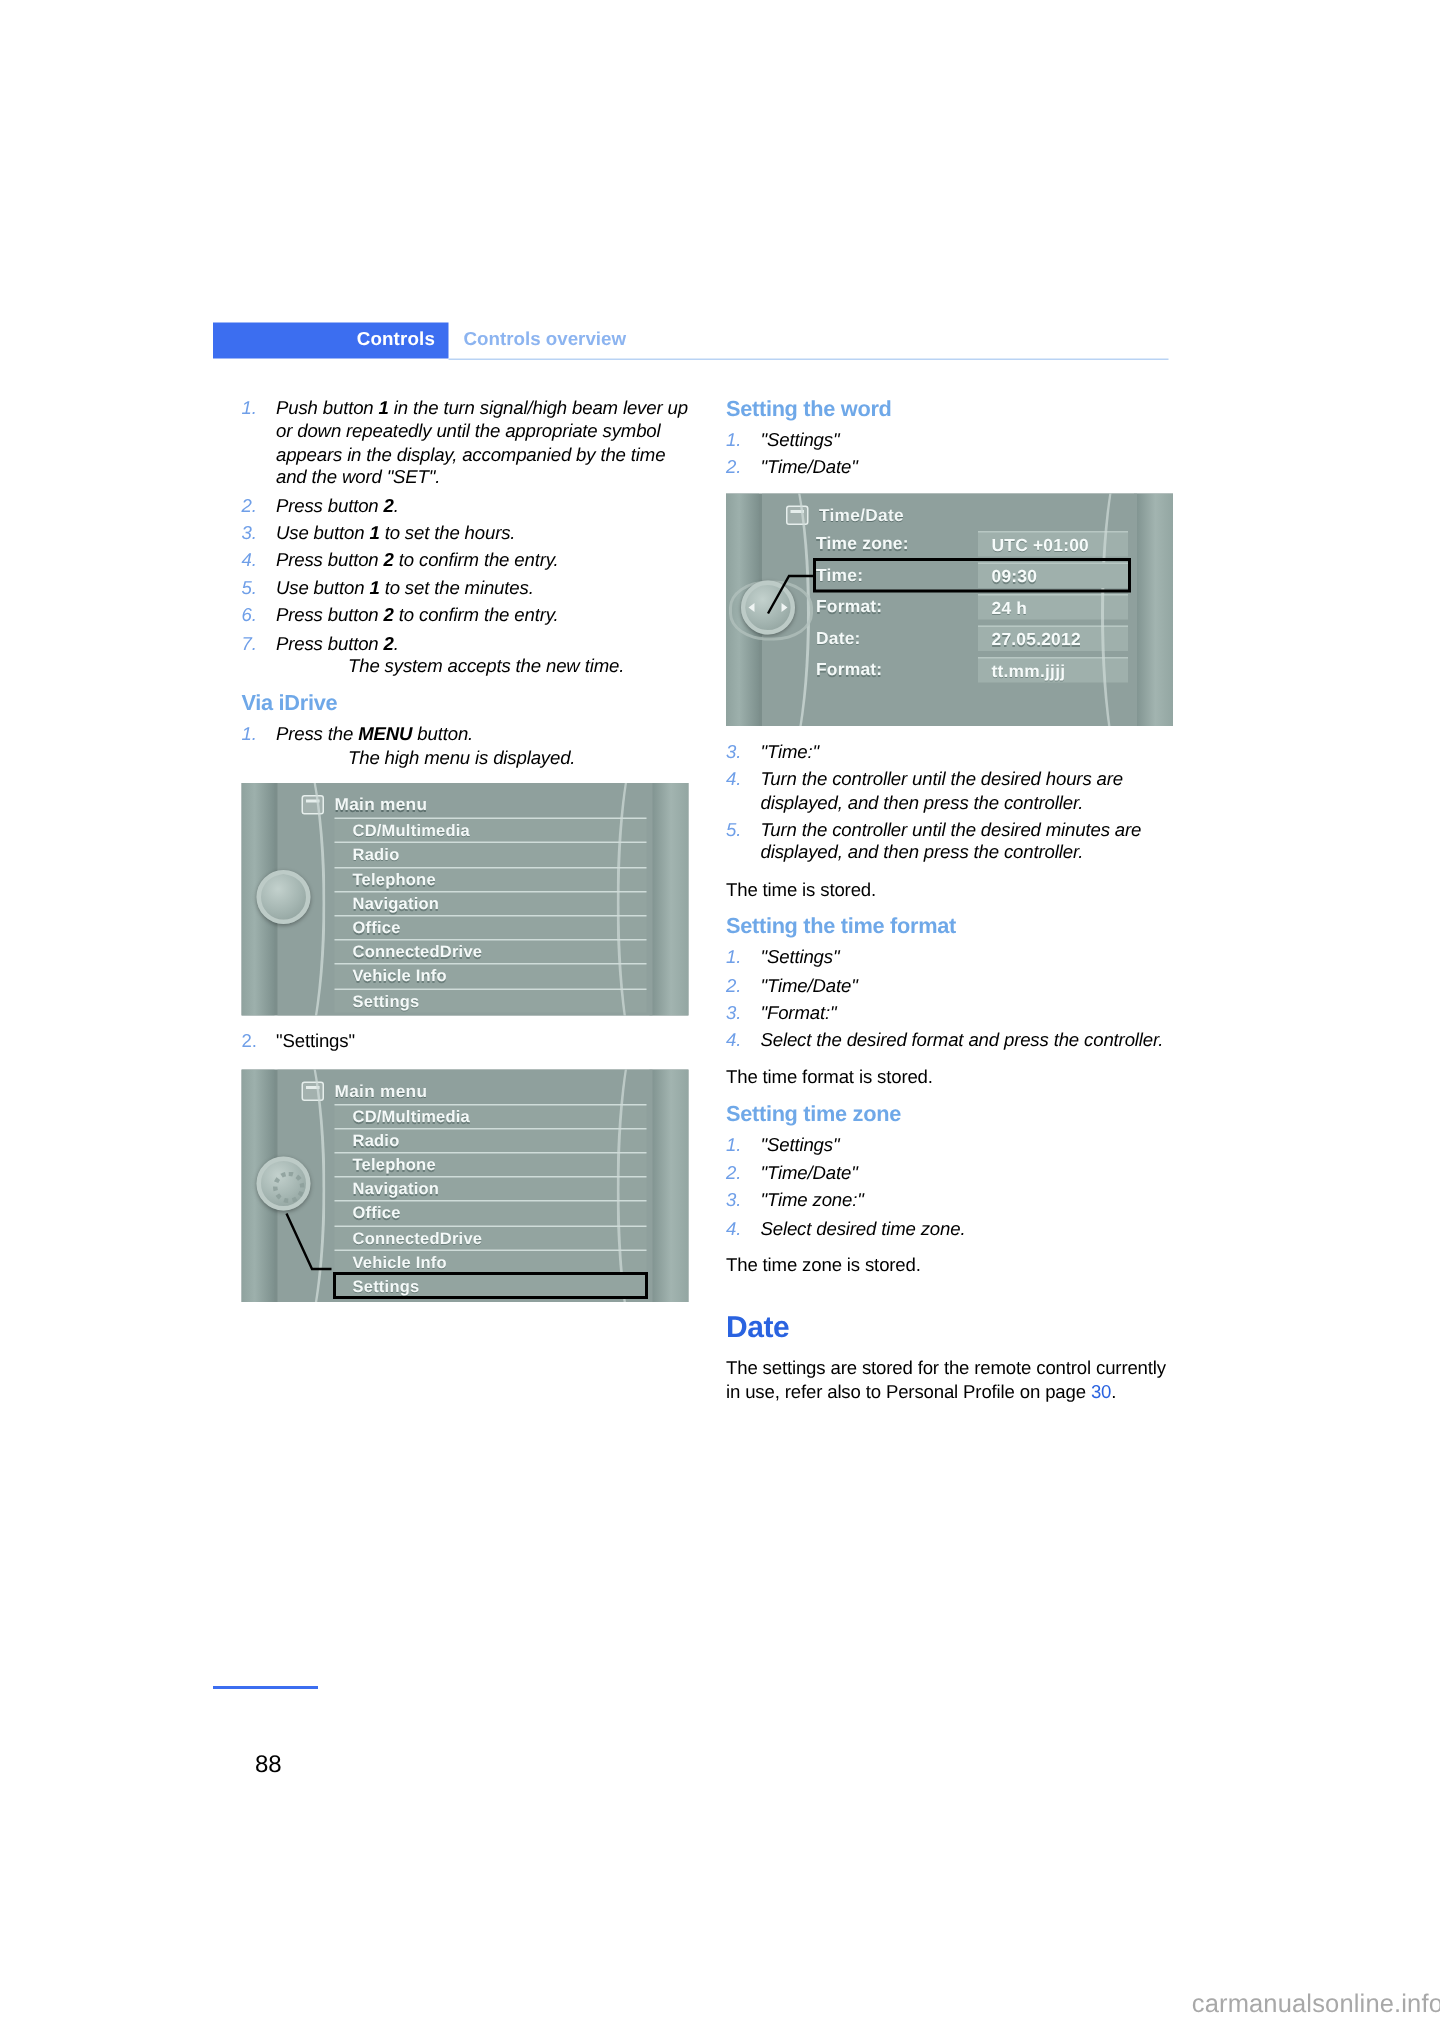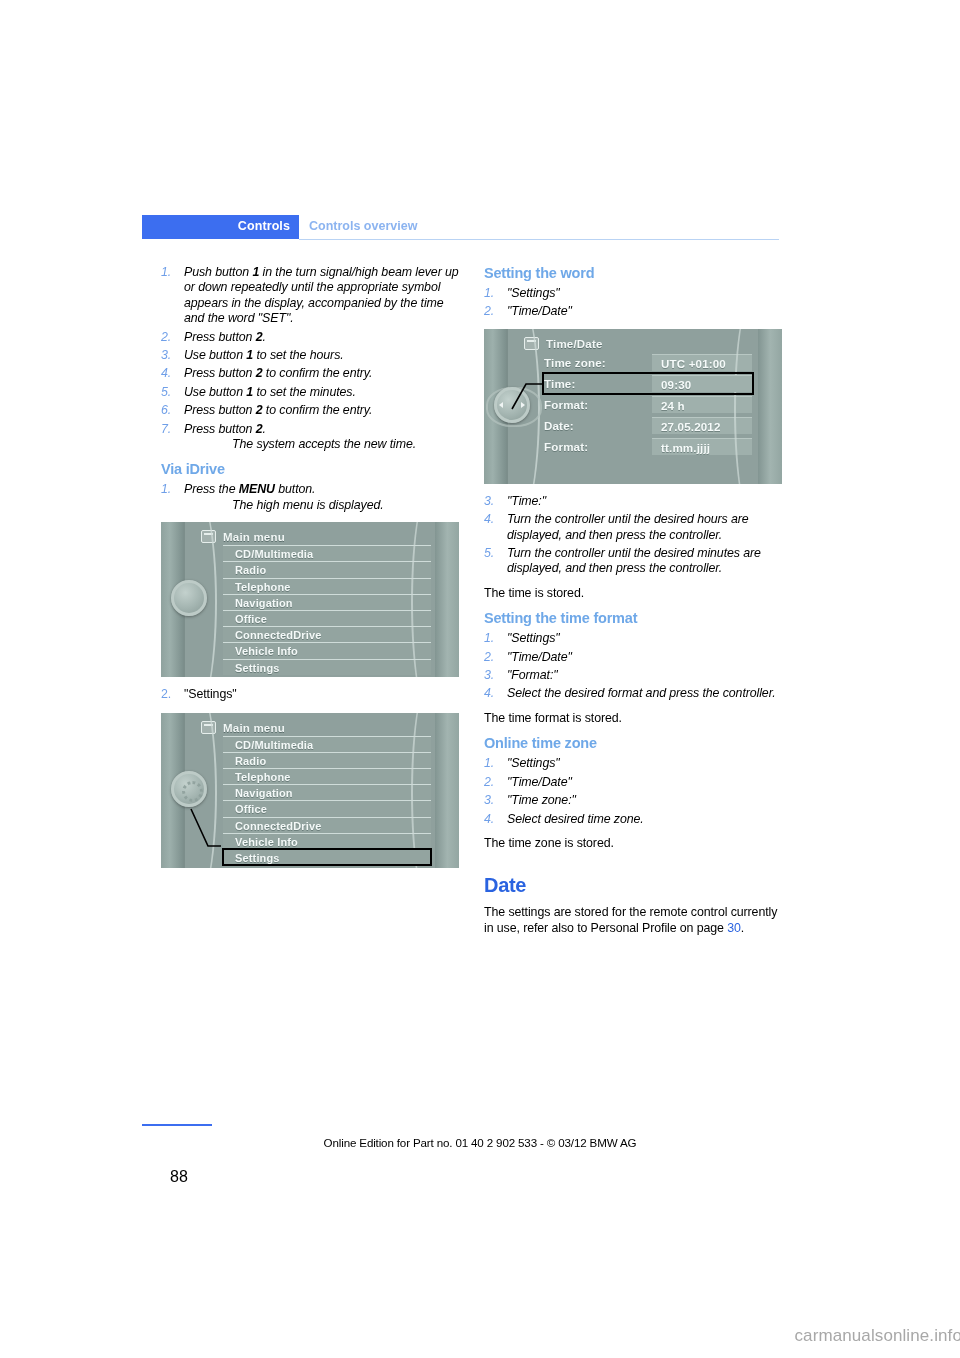--- a/index.html
+++ b/index.html
@@ -513,34 +513,33 @@
 
     <h2 class="h2">Setting the time format</h2>
     <ol class="steps">
         <li>"Settings"</li>
         <li>"Time/Date"</li>
         <li>"Format:"</li>
         <li>Select the desired format and press the controller.</li>
       </ol>
     <p class="para">The time format is stored.</p>
 
-    <h2 class="h2">Online time zone</h2>
+    <h2 class="h2">Setting time zone</h2>
     <ol class="steps">
         <li>"Settings"</li>
         <li>"Time/Date"</li>
         <li>"Time zone:"</li>
         <li>Select desired time zone.</li>
       </ol>
     <p class="para">The time zone is stored.</p>
 
     <div class="spacer-md"></div>
 
     <h1 class="h1">Date</h1>
     <p class="para">The settings are stored for the remote control currently in use, refer also to Personal Profile on page <span class="pg-ref">30</span>.</p>
 
   </div>
 
   <div id="footer-rule"></div>
   <div id="page-number">88</div>
-  <div id="footer-note">Online Edition for Part no. 01 40 2 902 533 - © 03/12 BMW AG</div>
   <div id="watermark">carmanualsonline.info</div>
 
 </div>
 
 </body></html>

